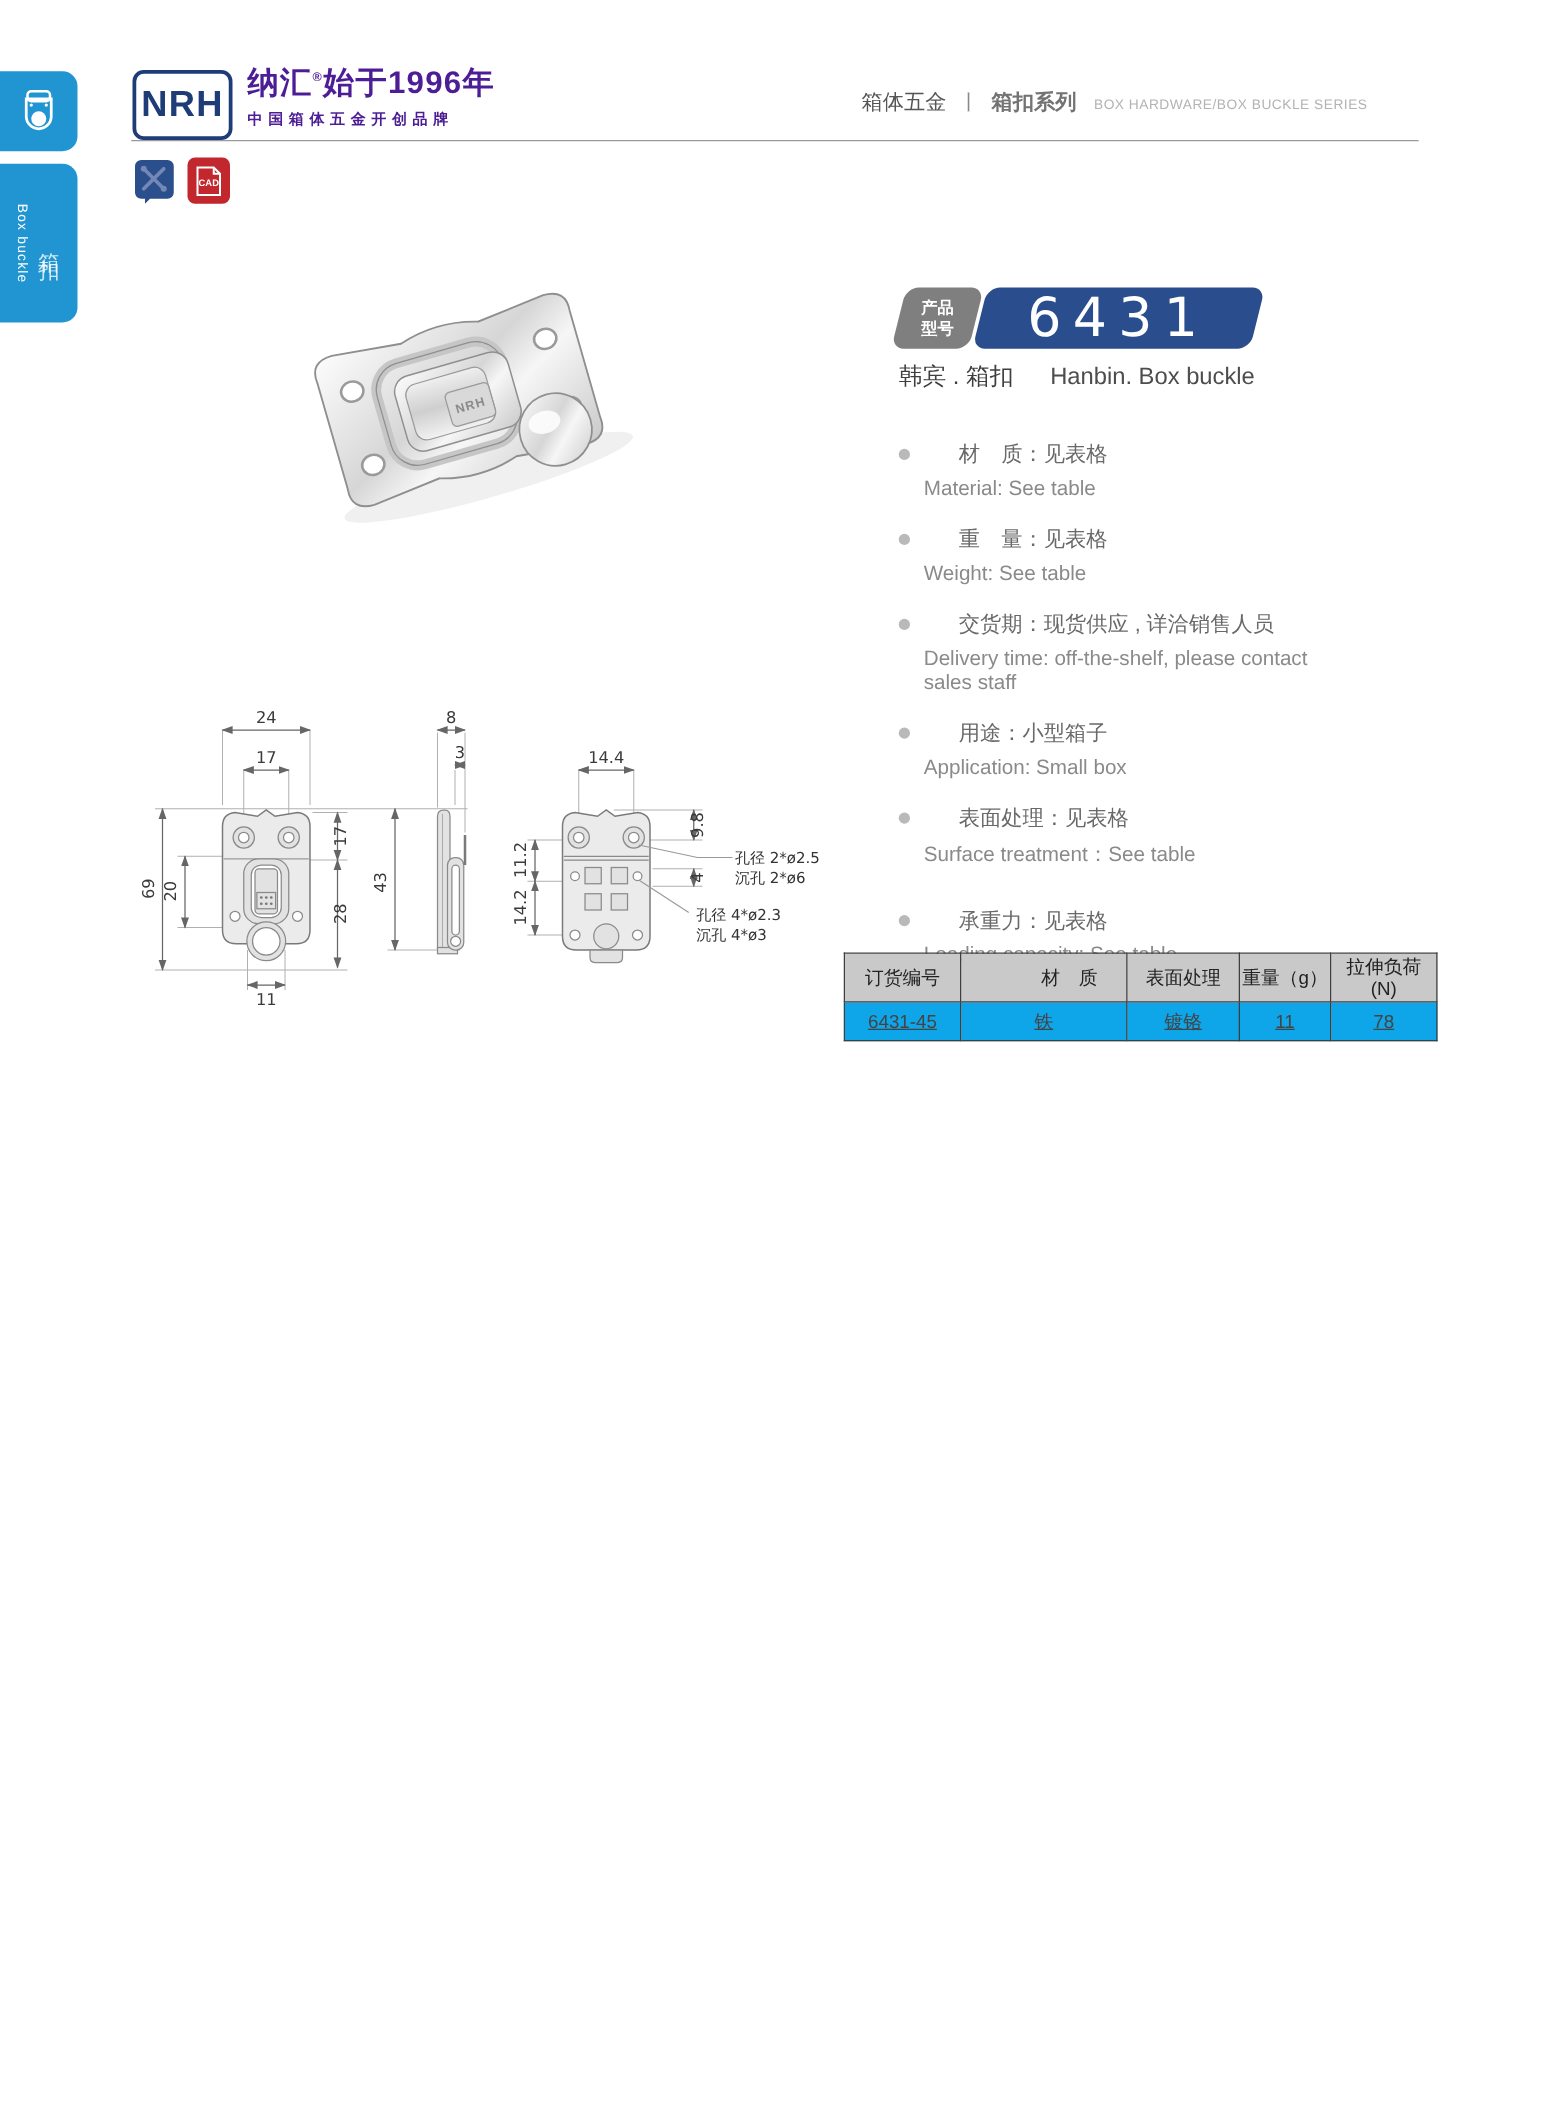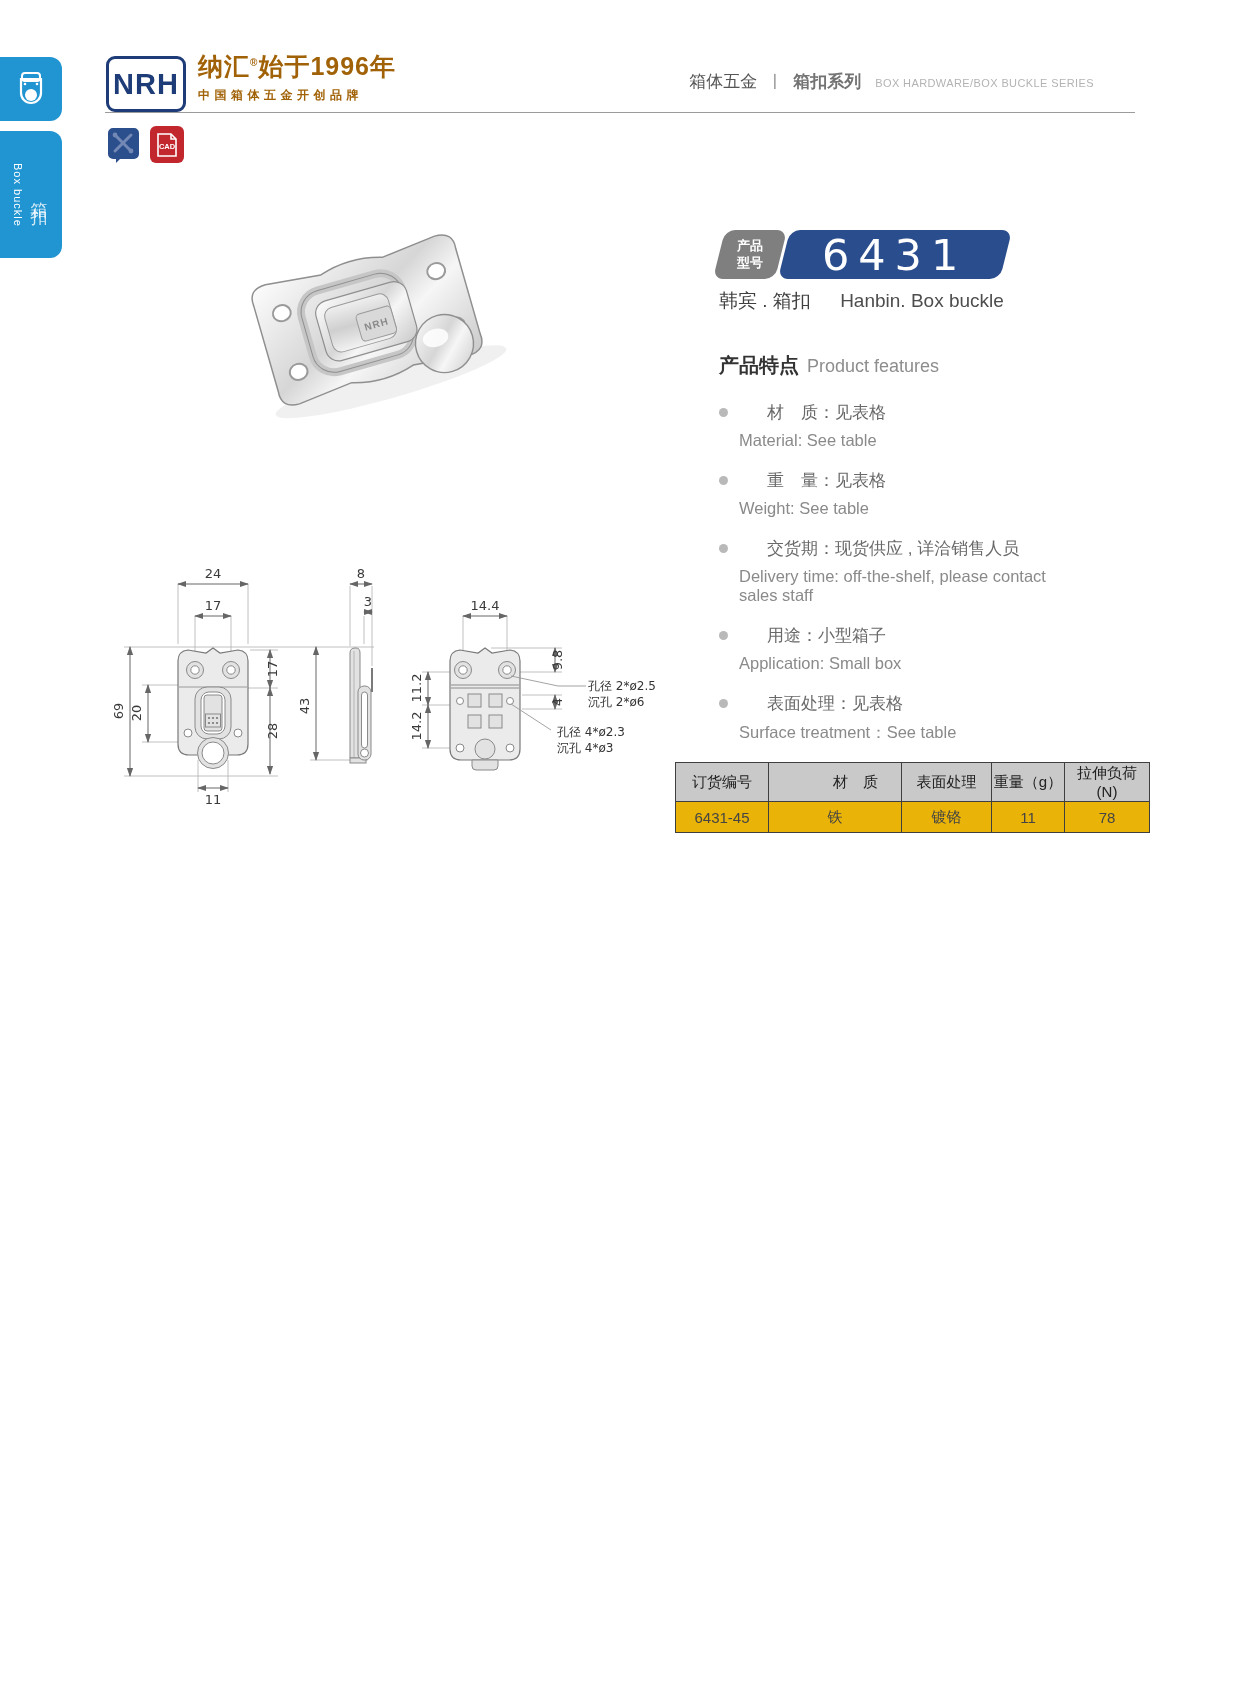--- a/index.html
+++ b/index.html
@@ -11,21 +11,21 @@
   .side-tab.t1{top:57px;height:64px;display:flex;align-items:center;justify-content:center;}
   .side-tab.t2{top:131px;height:127px;}
   .tab2-inner{position:absolute;inset:0;display:flex;align-items:center;justify-content:center;gap:4px;}
   .tab-cn{writing-mode:vertical-rl;font-size:17px;letter-spacing:6px;color:rgba(255,255,255,.8);}
   .tab-en{writing-mode:vertical-rl;font-size:11px;color:#ffffff;letter-spacing:1px;}
 
   
   .logo-box{position:absolute;left:106px;top:56px;width:74px;height:50px;border:3px solid #1e3c78;
             border-radius:9px;display:flex;align-items:center;justify-content:center;}
   .logo-box span{font-size:29px;font-weight:bold;color:#1e3c78;letter-spacing:1px;}
-  .brand{position:absolute;left:198px;top:53px;color:#a16207;}
+  .brand{position:absolute;left:198px;top:53px;color:#4c1d95;}
   .brand .l1{font-size:25px;font-weight:bold;letter-spacing:1px;line-height:1.1;}
   .brand .l1 sup{font-size:10px;}
   .brand .l2{font-size:12px;font-weight:bold;letter-spacing:4.5px;margin-top:6px;}
   .series{position:absolute;top:70px;right:146px;display:flex;align-items:baseline;gap:8px;white-space:nowrap;}
   .series .cat{font-size:17px;color:#555;}
   .series .sep{font-size:16px;color:#888;margin:0 2px;}
   .series .ser{font-size:17px;font-weight:bold;color:#737373;}
   .series .en{font-size:11px;color:#b3b3b3;margin-left:6px;letter-spacing:.4px;}
   .hrule{position:absolute;left:105px;top:112px;width:1030px;height:1px;background:#9b9b9b;}
 
@@ -53,21 +53,21 @@
   .feat-item{margin-bottom:19px;}
   .feat-item.gap{margin-top:30px;}
   .feat-cn{font-size:17px;color:#696969;display:flex;align-items:center;gap:28px;}
   .bullet{width:9px;height:9px;border-radius:50%;background:#b9b9b9;margin-right:11px;flex:0 0 auto;}
   .feat-en{font-size:16.5px;color:#8a8a8a;margin:7px 0 0 20px;}
 
   
   table.spec{position:absolute;left:675px;top:762px;border-collapse:collapse;table-layout:fixed;}
   table.spec th,table.spec td{border:1px solid #3f3f3f;text-align:center;font-weight:normal;}
   table.spec th{background:#c9c9c9;color:#222;font-size:15px;height:27px;}
-  table.spec td{color:#444;font-size:15px;height:28px;background:#eab308;}
+  table.spec td{color:#444;font-size:15px;height:28px;background:#0ea5e9;text-decoration:underline;}
   .c1{width:90px;} .c2{width:89px;padding-left:42px;} .c3{width:87px;} .c4{width:70px;} .c5{width:82px;}
 
   
   .photo{position:absolute;left:215px;top:200px;}
   .draw{position:absolute;left:110px;top:520px;}
   .draw .ext{stroke:#b0b0b0;stroke-width:.8;}
   .draw .dim{stroke:#666;stroke-width:1;}
   .draw .dl{fill:#3a3a3a;font-size:13px;text-anchor:middle;font-family:"DejaVu Sans","Liberation Sans",sans-serif;}
   .draw .note{fill:#333;font-size:12px;text-anchor:start;font-family:"DejaVu Sans","Liberation Sans",sans-serif;}
   .draw .pl{fill:#ebebeb;stroke:#7a7a7a;stroke-width:1.2;}
@@ -170,23 +170,20 @@
   </div>
   <div class="badge-blue">
     <div class="num">6431</div>
   </div>
   <div class="prod-name">
     <span class="cn">韩宾 . 箱扣</span>
     <span class="en">Hanbin. Box buckle</span>
   </div>
 
   <div class="features">
-    <div class="feat-title">
-      <span class="cn">产品特点</span><span class="en">Product features</span>
-    </div>
     <div class="feat-item">
       <div class="feat-cn">
           <span class="bullet"></span>
           <span>材　质：见表格</span>
         </div>
       <div class="feat-en">Material: See table</div>
     </div>
     <div class="feat-item">
       <div class="feat-cn">
           <span class="bullet"></span>

